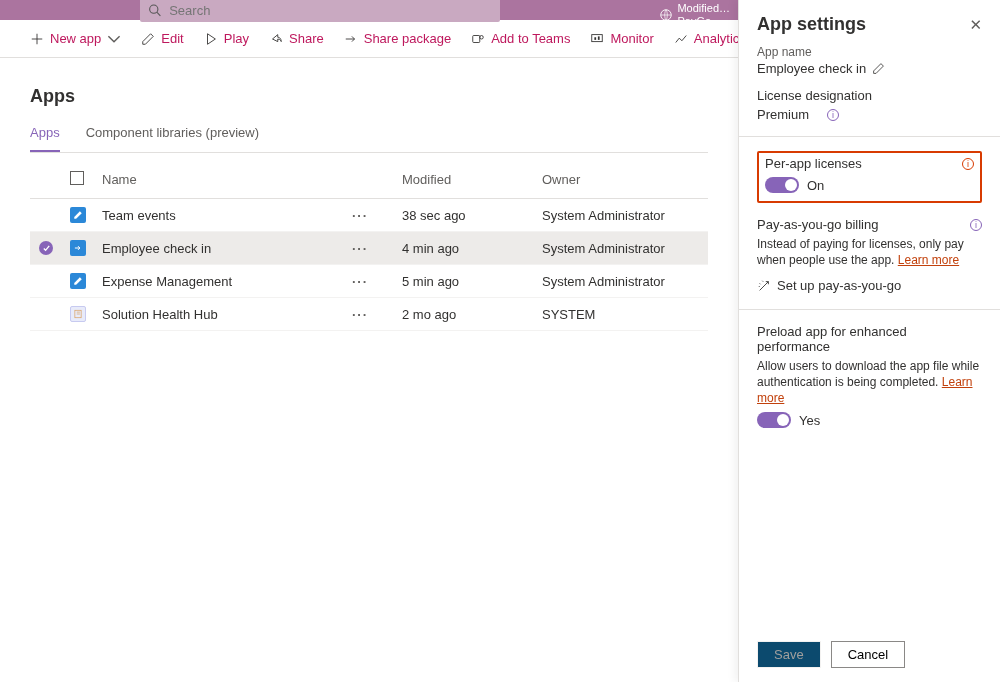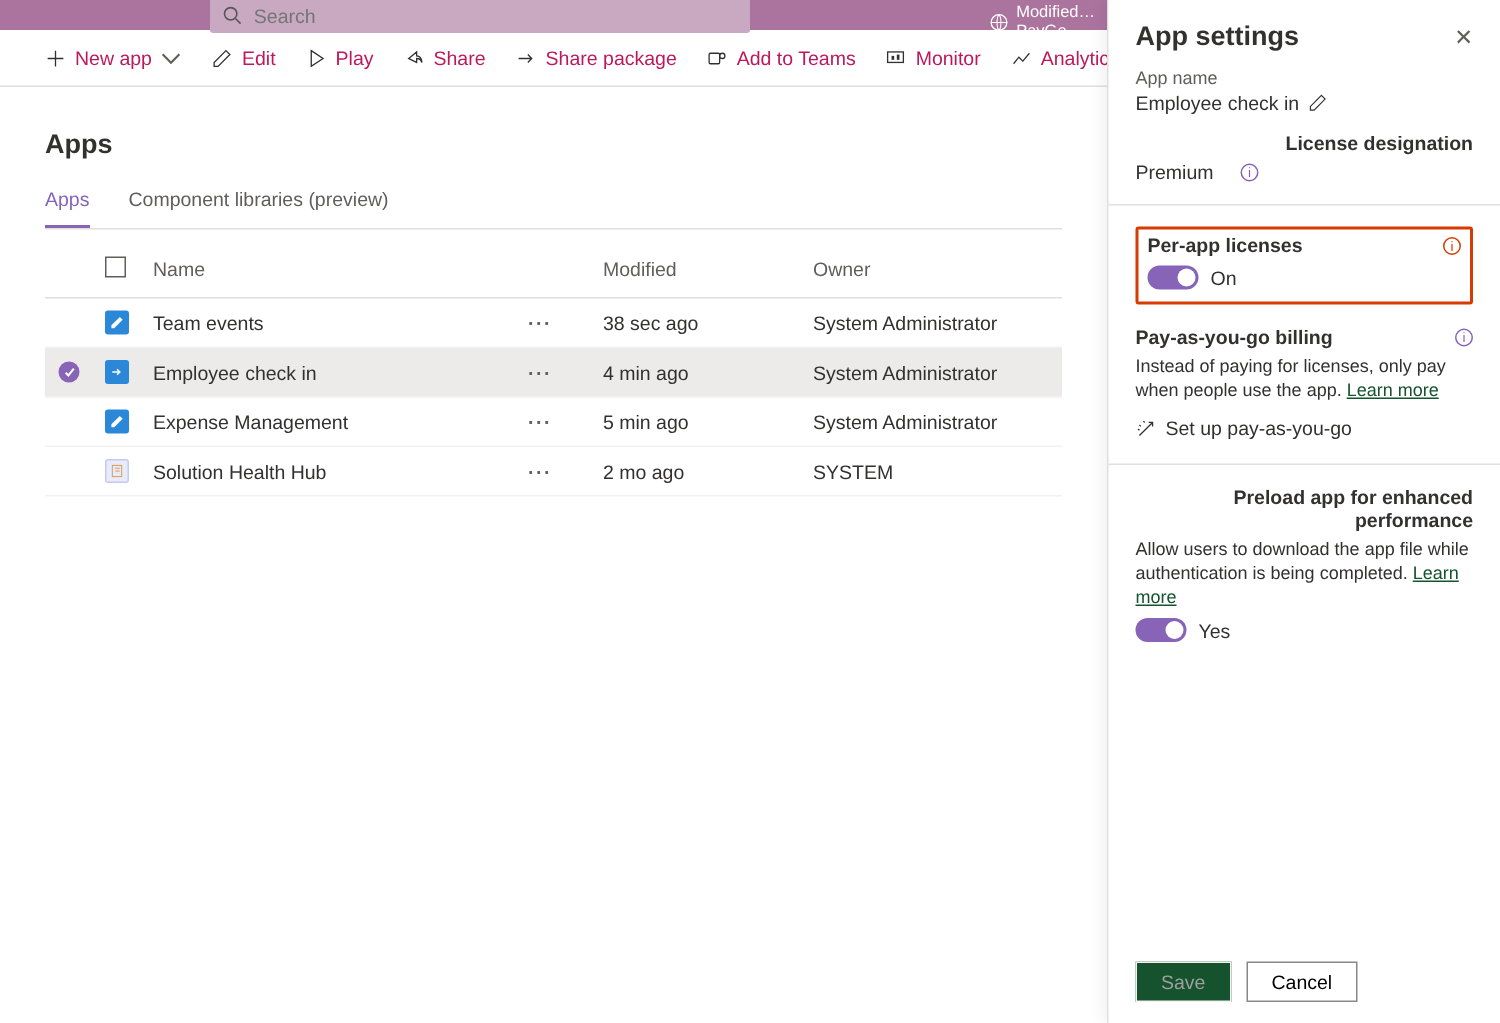--- a/index.html
+++ b/index.html
@@ -43,37 +43,37 @@
   .checkcirc svg { width:9px; height:9px; }
   .vhicon { width:14px;height:14px; display:inline-block; border:1px solid #605e5c;}
 
   
   .panel { position: absolute; top:0; right:0; width:262px; height:682px; background:#fff; border-left:1px solid #e1dfdd; box-shadow:-4px 0 8px rgba(0,0,0,.05); padding:14px 18px 0 18px; }
   .panel-head { display:flex; justify-content:space-between; align-items:center; }
   .panel-title { font-size:18px; font-weight:600; }
   .close { cursor:pointer; font-size:15px; color:#605e5c; }
   .label { font-size:12px; color:#605e5c; margin-top:10px; }
   .appname-row { display:flex; align-items:center; gap:6px; font-size:13px; margin-top:2px; }
-  .section-title { font-weight:700; font-size:13px; margin-top:12px;text-align:right; }
+  .section-title { font-weight:400; font-size:13px; margin-top:12px; }
   .licval { font-size:13px; margin-top:4px; display:flex; align-items:center; gap:18px;}
   .divider { border-top:1px solid #e1dfdd; margin:14px -18px 0 -18px; }
 
   .boxhl { border:2px solid #d83b01; border-radius:2px; padding:3px 6px 8px 6px; margin-top:14px; }
   .boxhl-row { display:flex; justify-content:space-between; align-items:center; }
   .toggle-row { display:flex; align-items:center; gap:8px; margin-top:6px;}
   .toggle { width:34px; height:16px; border-radius:10px; background:#8764b8; position:relative; cursor:pointer; }
   .toggle .knob { width:12px; height:12px; border-radius:50%; background:#fff; position:absolute; top:2px; right:2px; }
   .info-ic { width:12px;height:12px; border:1px solid #8764b8; border-radius:50%; display:inline-flex;align-items:center;justify-content:center; color:#8764b8; font-size:9px;}
   .info-ic.red { border-color:#d83b01; color:#d83b01;}
   .desc { font-size:12px; color:#323130; margin-top:4px; line-height:16px;}
-  .link { color:#14532d; text-decoration:underline; cursor:pointer;}
+  .link { color:#c2410c; text-decoration:underline; cursor:pointer;}
   .setuplink { display:flex; align-items:center; gap:6px; margin-top:10px; font-size:13px; cursor:pointer; color:#323130;}
   .panel-buttons { position:absolute; bottom:14px; left:18px; display:flex; gap:10px;}
   .btn { padding:5px 16px; font-size:13px; border:1px solid #8a8886; background:#fff; cursor:pointer;}
-  .btn.disabled { background:#14532d; color:#a19f9d; border-color:#f3f2f1; cursor:default;}
+  .btn.disabled { background:#0c4a6e; color:#a19f9d; border-color:#f3f2f1; cursor:default;}
   .subsec { margin-top:14px;}
 </style>
 </head>
 <body>
 
 <div class="topbar">
   <div class="searchbox">
     <svg viewBox="0 0 16 16">
         <circle cx="7" cy="7" r="5" fill="none" stroke="#555" stroke-width="1.3"></circle>
         <line x1="11" y1="11" x2="15" y2="15" stroke="#555" stroke-width="1.3"></line>

